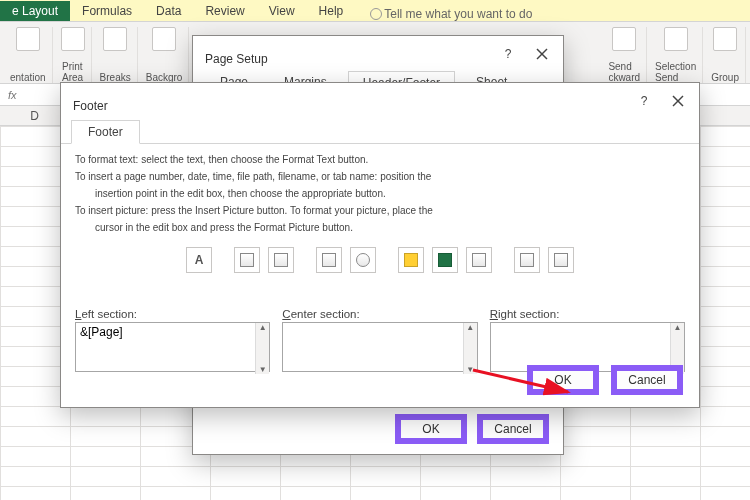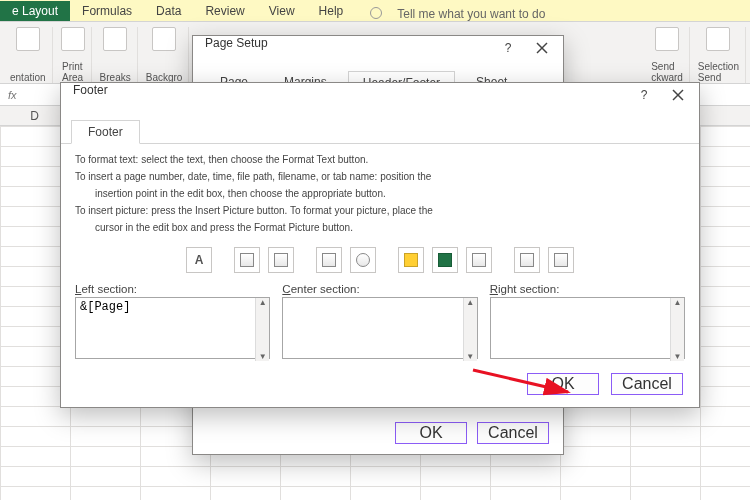--- a/index.html
+++ b/index.html
@@ -2,67 +2,67 @@
 <html><head>
 <meta charset="utf-8">
 <style>
   * { box-sizing: border-box; font-family: "Segoe UI", Arial, sans-serif; }
   body { margin: 0; width: 750px; height: 500px; background: #fff; overflow: hidden; position: relative; font-size: 12px; color: #444; }
 
   
   .ribbon-tabs { height: 22px; background: #fef9c3; display: flex; align-items: flex-end; padding-left: 0; border-bottom: 1px solid #d4d4d4; font-size: 12px; }
   .ribbon-tabs .tab { padding: 3px 12px 3px; color: #444; cursor: default; }
   .ribbon-tabs .tab.layout { background:#217346; color:#fff; }
-  .ribbon-tabs .tell { display:flex; gap:15px; color:#666; margin-left:15px; }
+  .ribbon-tabs .tell { display:flex; align-items:center; gap:2px; color:#666; margin-left:15px; }
   .bulb { width:12px; height:12px; border:1px solid #999; border-radius:50%; position:relative; }
   .ribbon-body { height: 62px; background: #f3f2f1; display: flex; align-items: center; padding: 4px 4px 0; gap: 2px; border-bottom:1px solid #d4d4d4; }
   .rgroup { display:flex; flex-direction:column; align-items:center; justify-content:space-between; height:56px; padding:0 6px; font-size:10px; color:#555; border-right:1px solid #e1dfdd; }
   .rgroup .ic { width:24px; height:24px; background:#fff; border:1px solid #c8c6c4; border-radius:2px; margin-bottom:2px; }
   .mid { display:flex; flex-direction:column; gap:2px; font-size:11px; color:#555; padding:2px 8px; }
   .mid .row { display:flex; align-items:center; gap:4px; }
   .mid .spin { border:1px solid #c8c6c4; background:#fff; padding:0 14px 0 6px; font-size:11px; height:18px; display:flex; align-items:center; position:relative; }
   .mid .spin::after { content:"▾"; position:absolute; right:3px; font-size:8px; color:#666; }
   .chk { width:11px; height:11px; border:1px solid #888; background:#fff; display:inline-block; }
 
   .fx-bar { height:22px; border-bottom:1px solid #d4d4d4; display:flex; align-items:center; padding-left:8px; font-style:italic; color:#777; font-size:11px; gap:8px;}
   .grid-head { height:20px; background:#f3f2f1; border-bottom:1px solid #d4d4d4; display:flex; }
   .colh { flex:0 0 70px; border-right:1px solid #d4d4d4; text-align:center; line-height:20px; color:#555; }
   .sheet { position:absolute; left:0; right:0; top:126px; bottom:0; background-image:linear-gradient(#e1dfdd 1px,transparent 1px),linear-gradient(90deg,#e1dfdd 1px,transparent 1px); background-size:70px 20px; }
 
   
   .dialog { position:absolute; background:#fff; border:1px solid #8a8886; box-shadow:0 8px 24px rgba(0,0,0,.25); }
-  .dlg-title { height:30px; display:flex; align-items:flex-start; justify-content:space-between; padding:0 6px 0 12px; font-size:12px; color:#333; }
+  .dlg-title { height:30px; display:flex; align-items:flex-end; justify-content:space-between; padding:0 6px 0 12px; font-size:12px; color:#333; }
   .dlg-title .right { display:flex; gap:4px; }
   .dlg-close, .dlg-help { width:30px; height:24px; display:flex; align-items:center; justify-content:center; color:#444; }
   .dlg-close svg line { stroke:#444; stroke-width:1.5; }
 
   .page-setup { left:192px; top:35px; width:372px; height:420px; }
   .ps-tabs { display:flex; gap:6px; padding:4px 12px 0; border-bottom:1px solid #d4d4d4; font-size:12px; }
   .ps-tab { padding:4px 14px; border:1px solid transparent; color:#444; }
   .ps-tab.active { border:1px solid #d4d4d4; border-bottom:1px solid #fff; background:#fff; position:relative; top:1px; }
   .ps-buttons { position:absolute; bottom:10px; right:14px; display:flex; gap:10px; }
-  .btn { min-width:72px; height:22px; border:1px solid #8b5cf6; background:#fdfdfd; font-size:16px; color:#333; display:flex; align-items:center; justify-content:center; }
+  .btn { min-width:72px; height:30px; border:6px solid #8b5cf6; background:#fdfdfd; font-size:12px; color:#333; display:flex; align-items:center; justify-content:center; }
 
   .footer-dlg { left:60px; top:82px; width:640px; height:326px; z-index:5; }
   .footer-dlg .tabstrip { display:flex; padding:6px 10px 0; border-bottom:1px solid #d4d4d4; }
   .footer-dlg .ftab { padding:4px 16px; border:1px solid #d4d4d4; border-bottom:1px solid #fff; background:#fff; font-size:12px; position:relative; top:1px; }
   .instr { padding:8px 14px 4px; font-size:10px; color:#444; line-height:1.5; }
   .instr p { margin:0 0 2px; }
   .indent { padding-left:20px; }
   .toolbar { display:flex; gap:8px; justify-content:center; padding:6px 0 10px; }
   .tbtn { width:26px; height:26px; border:1px solid #c8c6c4; background:#fff; display:flex; align-items:center; justify-content:center; font-size:12px; color:#555; }
   .tbtn .mini { width:14px; height:14px; border:1px solid #888; background:linear-gradient(#fff,#e8e8e8); }
   .tbtn.green .mini { background:#217346; border-color:#185c37; }
   .tbtn.yellow .mini { background:#ffcf33; border-color:#c9a227; }
-  .sections { display:flex; gap:12px; padding:0 14px; }
+  .sections { display:flex; gap:12px; padding:0 14px;margin-top:25px; }
   .sec { flex:1; display:flex; flex-direction:column; }
   .seclab { font-size:11.5px; margin-bottom:2px; }
   .seclab u { text-decoration:underline; }
   .txtwrap { position:relative; }
-  .ta { width:100%; height:62px; border:1px solid #a6a6a6; resize:none; font-size:12px; padding:2px 8px 2px 4px; font-family:Liberation Mono, monospace; }
+  .ta { width:100%; height:50px; border:1px solid #a6a6a6; resize:none; font-size:12px; padding:2px 8px 2px 4px; font-family:Liberation Sans, sans-serif; }
   .sb { position:absolute; right:1px; top:1px; bottom:1px; width:14px; display:flex; flex-direction:column; justify-content:space-between; background:#f3f2f1; border-left:1px solid #dcdcdc; }
   .sb span { font-size:8px; text-align:center; color:#666; }
   .footer-dlg .buttons { position:absolute; bottom:12px; right:16px; display:flex; gap:12px; }
   .arrow { position:absolute; left:468px; top:360px; z-index:6; pointer-events:none; }
   .arrow svg { overflow:visible; }
 </style>
 </head>
 <body>
 
 <div class="ribbon-tabs">
@@ -123,20 +123,24 @@
   <div style="flex:1"></div>
   <div class="rgroup">
       <div class="ic"></div>
       <span style="white-space:pre">Send
 ckward</span>
     </div>
   <div class="rgroup">
       <div class="ic"></div>
       <span style="white-space:pre">Selection
 Send</span>
+    </div>
+  <div class="rgroup">
+      <div class="ic"></div>
+      <span>Group</span>
     </div>
 </div>
 
 <div class="fx-bar">
     <span>fx</span>
   </div>
 <div class="grid-head">
   <div class="colh">D</div>
   <div class="colh"></div>
     <div class="colh"></div>

